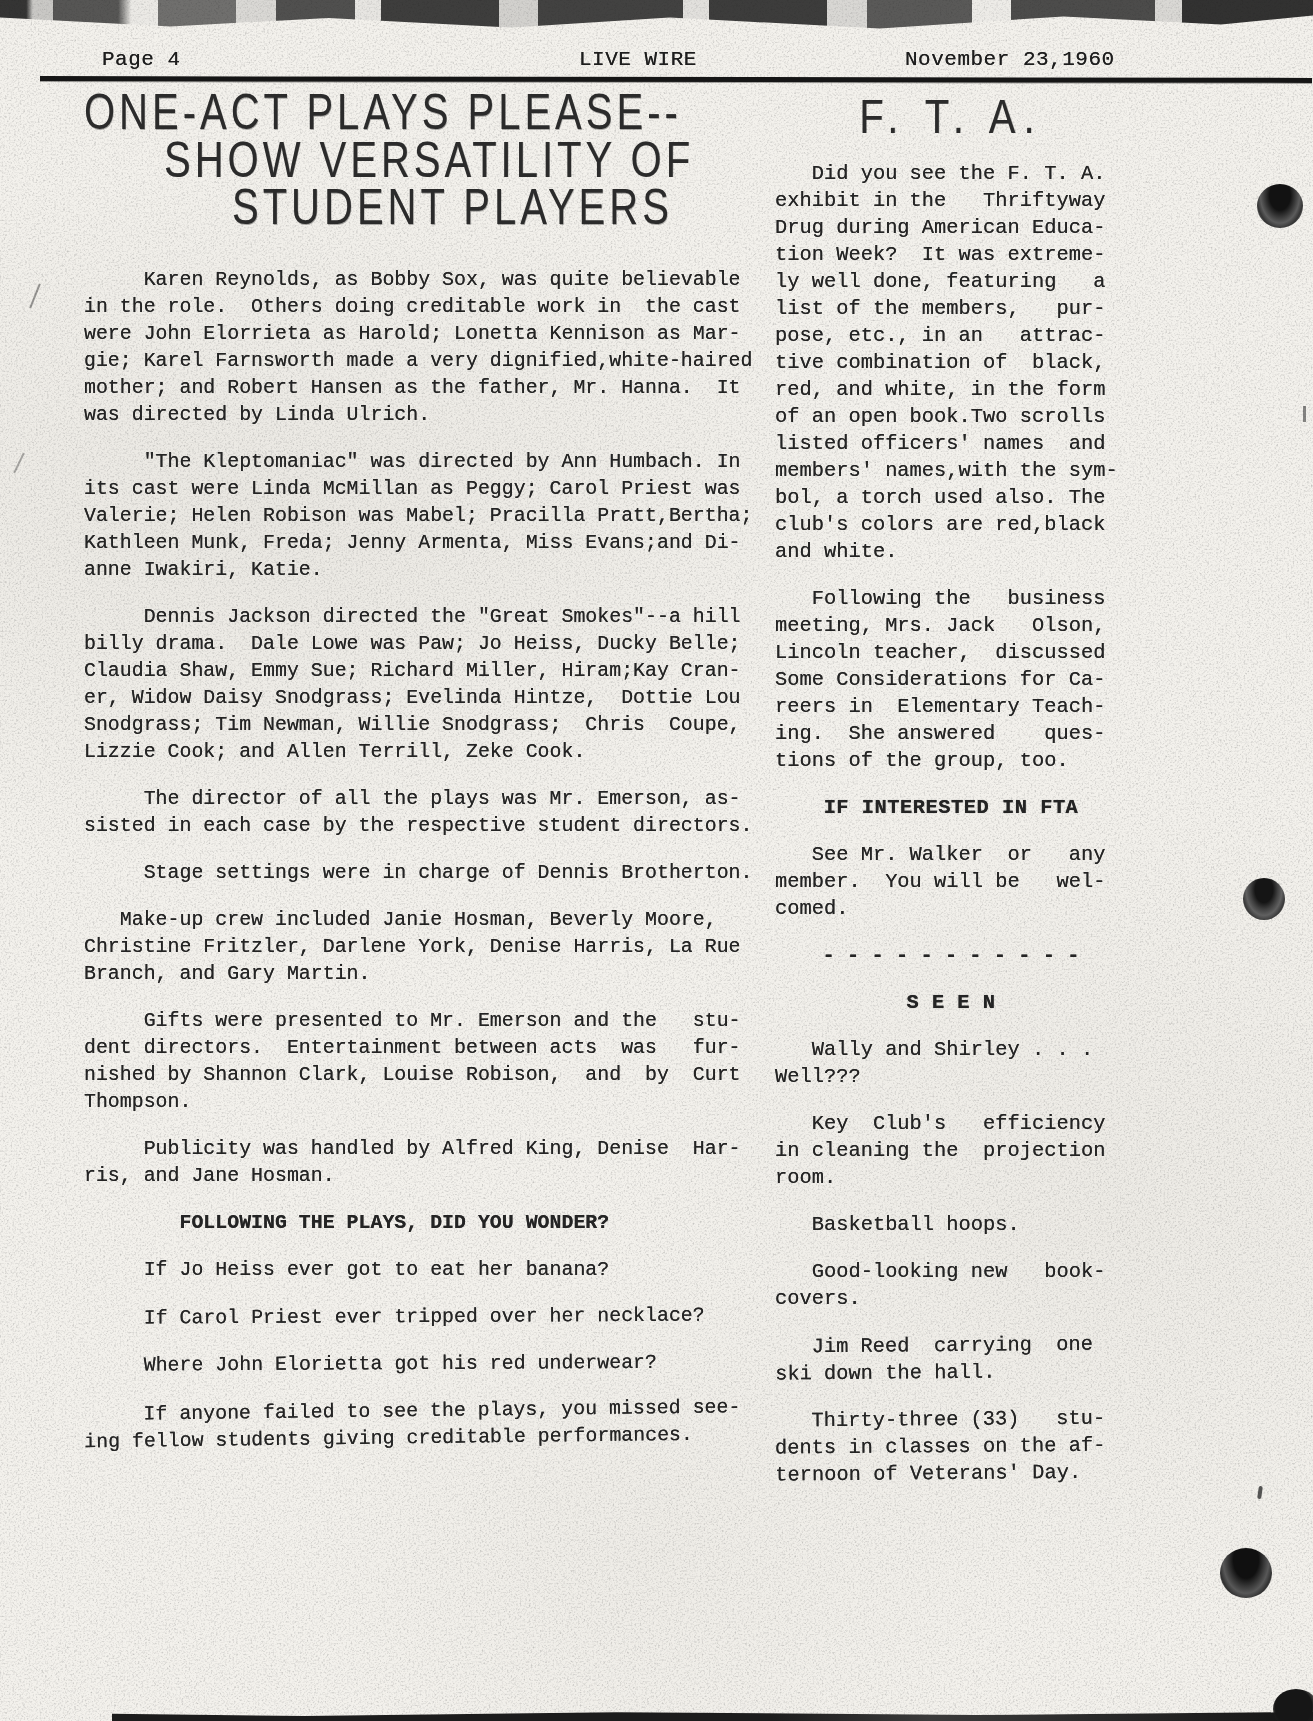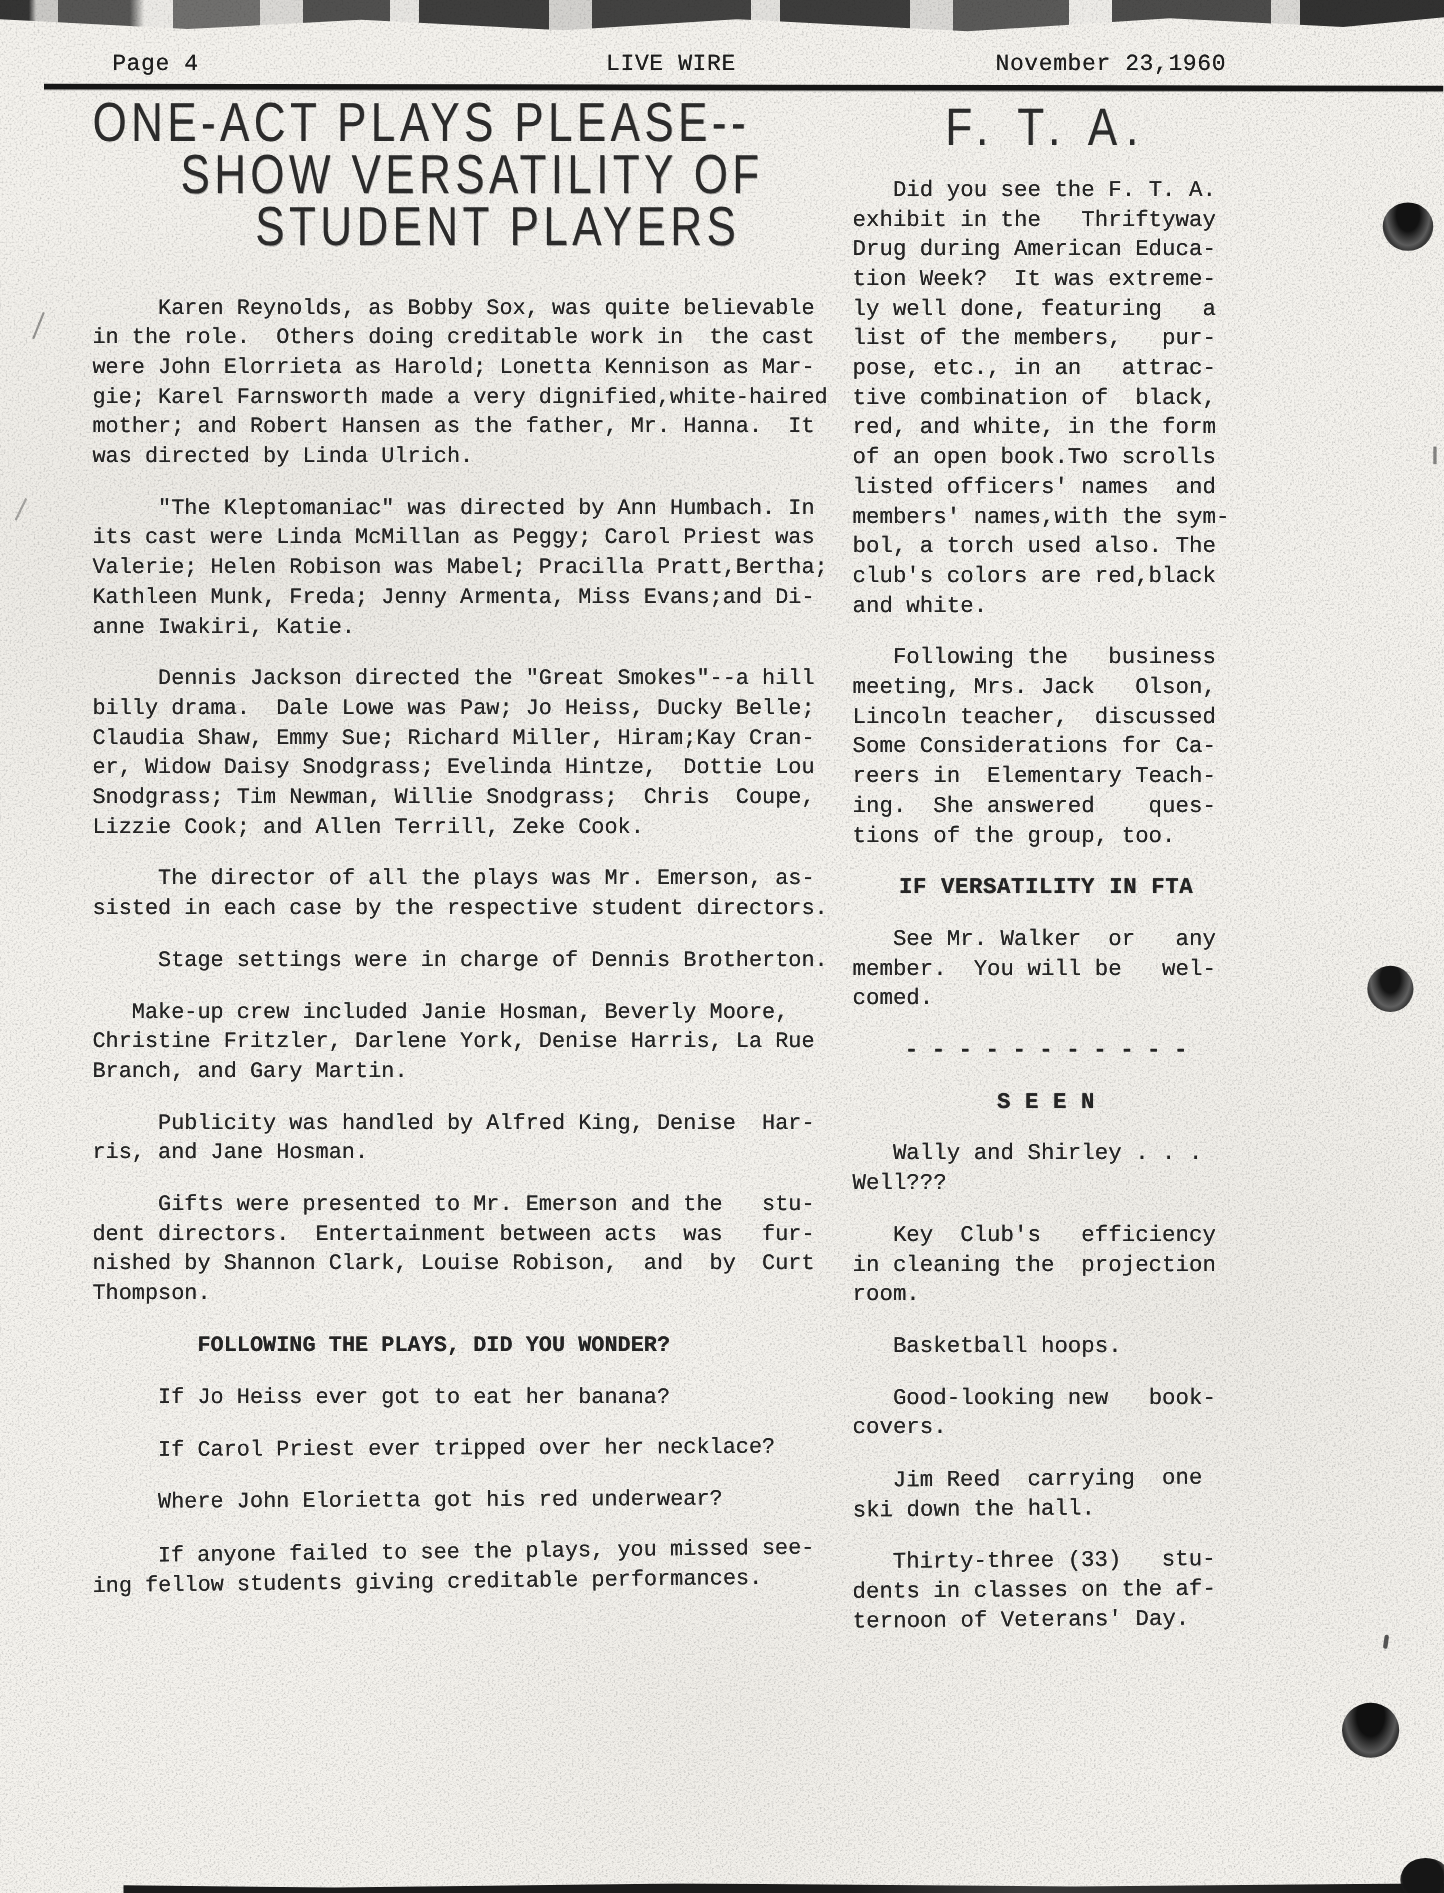--- a/index.html
+++ b/index.html
@@ -27,21 +27,21 @@
   .bottom-band{position:absolute;bottom:0;left:112px;right:0;height:10px;
     background:linear-gradient(90deg,#1c1c1c 0 55%,#3a3a3a 68%,#141414 100%);
     clip-path:polygon(0 100%,100% 100%,100% 10%,72% 40%,42% 12%,16% 50%,0 28%);}
   .corner-blot{position:absolute;right:-6px;bottom:-8px;width:46px;height:40px;border-radius:50%;
     background:radial-gradient(circle at 45% 45%, #161616 0 55%, rgba(40,40,40,.6) 75%, transparent 95%);}
 
   
   .hdr-text{position:absolute;top:48px;font-size:21px;letter-spacing:.5px;color:#1d1d1d;
     text-shadow:0 0 .6px rgba(25,25,25,.85);}
   .hdr-page{left:102px;}
-  .hdr-masthead{left:551px;}
+  .hdr-masthead{left:579px;}
   .hdr-date{left:905px;}
   .hdr-rule{position:absolute;top:77px;left:40px;width:1272px;height:5px;background:#161616;
     transform:rotate(.08deg);box-shadow:0 1px 0 rgba(20,20,20,.35);}
 
   
   .col-left{position:absolute;left:84px;top:88px;width:700px;}
   .col-right{position:absolute;left:775px;top:92px;width:352px;}
 
   .headline{font-family:"Liberation Sans",sans-serif;font-size:40px;line-height:38px;
     color:#2b2b2b;letter-spacing:4px;transform:scaleY(1.25);transform-origin:top left;
@@ -122,26 +122,26 @@
 Claudia Shaw, Emmy Sue; Richard Miller, Hiram;Kay Cran-
 er, Widow Daisy Snodgrass; Evelinda Hintze,  Dottie Lou
 Snodgrass; Tim Newman, Willie Snodgrass;  Chris  Coupe,
 Lizzie Cook; and Allen Terrill, Zeke Cook.</div>
     <div class="para">     The director of all the plays was Mr. Emerson, as-
 sisted in each case by the respective student directors.</div>
     <div class="para">     Stage settings were in charge of Dennis Brotherton.</div>
     <div class="para">   Make-up crew included Janie Hosman, Beverly Moore,
 Christine Fritzler, Darlene York, Denise Harris, La Rue
 Branch, and Gary Martin.</div>
-    <div class="para">     Publicity was handled by Alfred King, Denise  Har-
-ris, and Jane Hosman.</div>
     <div class="para">     Gifts were presented to Mr. Emerson and the   stu-
 dent directors.  Entertainment between acts  was   fur-
 nished by Shannon Clark, Louise Robison,  and  by  Curt
 Thompson.</div>
+    <div class="para">     Publicity was handled by Alfred King, Denise  Har-
+ris, and Jane Hosman.</div>
     <div class="para subhead">        FOLLOWING THE PLAYS, DID YOU WONDER?</div>
     <div class="para">     If Jo Heiss ever got to eat her banana?</div>
     <div class="para tilt-a">     If Carol Priest ever tripped over her necklace?</div>
     <div class="para tilt-a">     Where John Elorietta got his red underwear?</div>
     <div class="para tilt-b">     If anyone failed to see the plays, you missed see-
 ing fellow students giving creditable performances.</div>
   </div>
 
   <div class="col-right">
     <div class="fta-title">F. T. A.</div>
@@ -160,21 +160,21 @@
 bol, a torch used also. The
 club's colors are red,black
 and white.</div>
     <div class="para">   Following the   business
 meeting, Mrs. Jack   Olson,
 Lincoln teacher,  discussed
 Some Considerations for Ca-
 reers in  Elementary Teach-
 ing.  She answered    ques-
 tions of the group, too.</div>
-    <div class="rheading">IF VERSATILITY IN FTA</div>
+    <div class="rheading">IF INTERESTED IN FTA</div>
     <div class="para">   See Mr. Walker  or   any
 member.  You will be   wel-
 comed.</div>
     <div class="para divider">- - - - - - - - - - -</div>
     <div class="rheading">S E E N</div>
     <div class="para">   Wally and Shirley . . .
 Well???</div>
     <div class="para">   Key  Club's   efficiency
 in cleaning the  projection
 room.</div>

